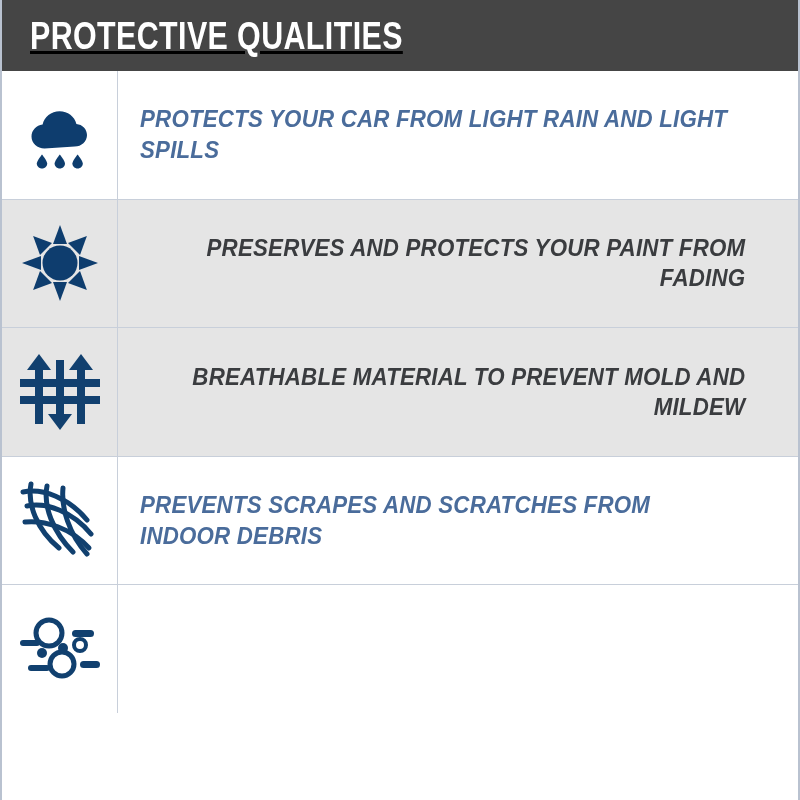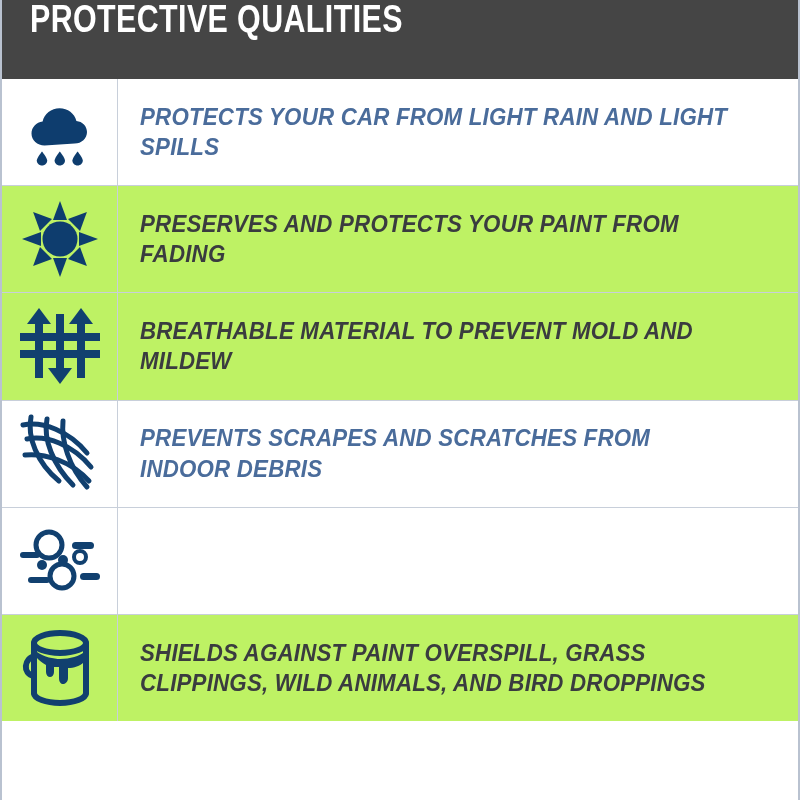--- a/index.html
+++ b/index.html
@@ -20,26 +20,27 @@
     position: relative;
     overflow: hidden;
     box-sizing: border-box;
     border-left: 2px solid #b9c2d0;
     border-right: 2px solid #b9c2d0;
     background: #ffffff;
   }
 
   
   .header {
-    height: 79px;
+    height: 71px;
     background: #454545;
     display: flex;
-    align-items: flex-start;
+    align-items: center;
     padding-left: 28px;
     box-sizing: border-box;
+    text-decoration: underline;
   }
   .header-title {
     color: #ffffff;
     font-size: 38px;
     font-weight: 700;
     letter-spacing: 0.5px;
     text-transform: uppercase;
     line-height: 1;
     transform: scaleX(0.80);
     transform-origin: left center;
@@ -56,21 +57,22 @@
     flex: 1 1 0;
     display: flex;
     align-items: stretch;
     position: relative;
     min-height: 0;
     border-bottom: 1px solid #c8cfda;
   }
   .row:last-child { border-bottom: none; }
 
   .row.alt {
-    background: #bef264;
+    background: #e5e5e5;
+    text-align: right;
   }
   .row.plain {
     background: #ffffff;
   }
 
   .icon-cell {
     width: 116px;
     flex: 0 0 116px;
     display: flex;
     align-items: center;
@@ -203,37 +205,15 @@
             <circle cx="26" cy="42" r="5"></circle>
             <rect x="4" y="29" width="20" height="6" rx="3"></rect>
             <rect x="56" y="19" width="22" height="7" rx="3.5"></rect>
             <rect x="12" y="54" width="22" height="6" rx="3"></rect>
             <rect x="64" y="50" width="20" height="7" rx="3.5"></rect>
           </g>
         </svg>
       </div>
     </div>
 
-    <div class="row alt text-dark">
-      <div class="icon-cell">
-        <svg width="84" height="84" viewBox="0 0 84 84">
-          <g fill="none" stroke="#11406f" stroke-width="6" stroke-linecap="round" stroke-linejoin="round">
-
-            <path d="M17 30 C6 32 4 48 16 50"></path>
-
-            <path d="M16 17 L16 67"></path>
-            <path d="M68 17 L68 67"></path>
-            <ellipse cx="42" cy="17" rx="26" ry="10"></ellipse>
-            <path d="M16 67 C16 72.5 27.6 77 42 77 C56.4 77 68 72.5 68 67"></path>
-          </g>
-
-          <g fill="#11406f">
-            <path d="M19 26 C26 31 36 33 42 33 C52 33 62 30 66 26 L66 36 C62 40 56 42 50 42 L50 52 C50 56 47 58 45 58 C43 58 41 56 41 52 L41 41 L36 41 L36 46 C36 49 34 51 32 51 C30 51 28 49 28 46 L28 39 C24 37 21 34 19 32 Z"></path>
-          </g>
-        </svg>
-      </div>
-      <div class="text-cell">
-        <div class="row-text">SHIELDS AGAINST PAINT OVERSPILL, GRASS CLIPPINGS, WILD ANIMALS, AND BIRD DROPPINGS</div>
-      </div>
-    </div>
 
   </div>
 </div>
 
 </body></html>

